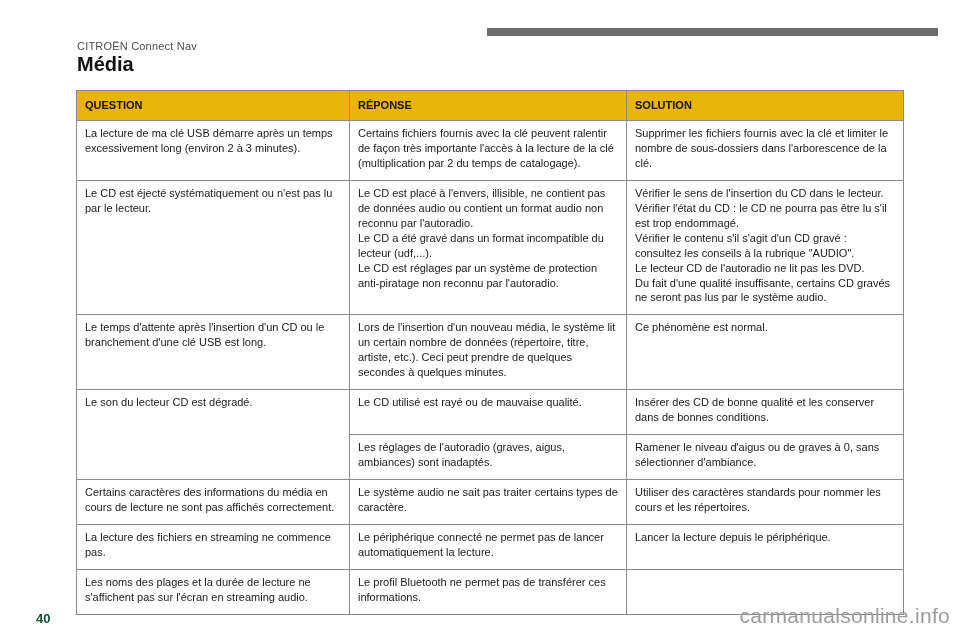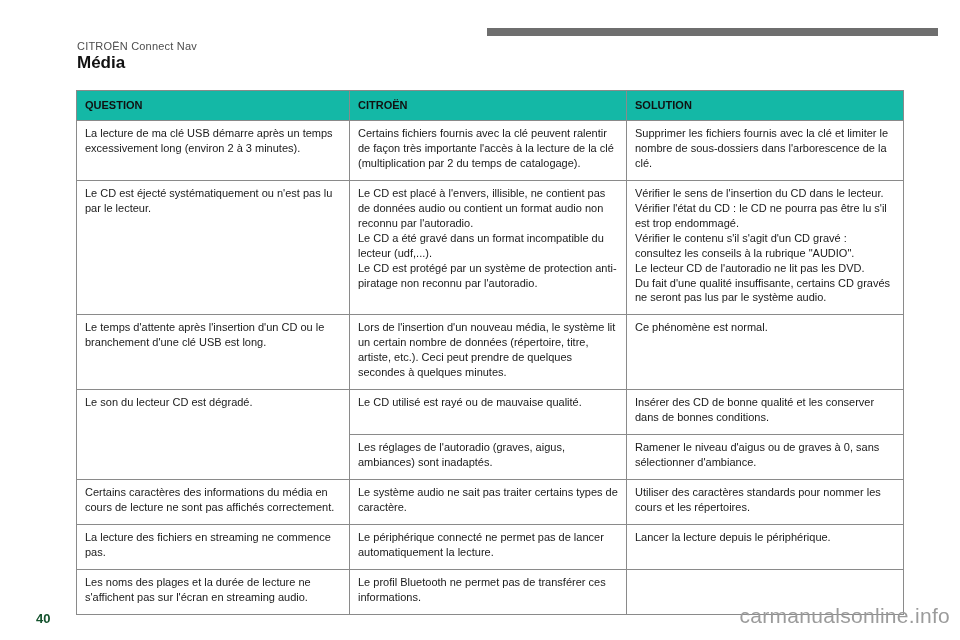--- a/index.html
+++ b/index.html
@@ -25,21 +25,21 @@
     left: 487px;
     top: 28px;
     width: 451px;
     height: 8px;
     background: #6e6e6e;
   }
   .page-title {
     position: absolute;
     left: 77px;
     top: 53px;
-    font-size: 17px;
+    font-size: 20px;
     font-weight: bold;
     color: #111111;
   }
   table.faq-table {
     position: absolute;
     left: 76px;
     top: 90px;
     width: 827px;
     border-collapse: collapse;
     table-layout: fixed;
@@ -47,21 +47,21 @@
   .faq-table th,
   .faq-table td {
     border: 1px solid #8a8a8a;
     font-size: 11px;
     line-height: 1.36;
     vertical-align: top;
     text-align: left;
     padding: 5px 8px 9px 8px;
   }
   .faq-table th {
-    background: #14b8a6;
+    background: #eab308;
     font-weight: bold;
     padding-top: 7px;
     padding-bottom: 7px;
     color: #111111;
   }
   .faq-table td {
     white-space: pre-line;
     background: #ffffff;
   }
   .faq-table td.q { }
@@ -95,35 +95,35 @@
 
   <table class="faq-table">
     <colgroup>
       <col style="width:273px">
       <col style="width:277px">
       <col style="width:277px">
     </colgroup>
     <thead>
       <tr>
         <th>QUESTION</th>
-        <th>CITROËN</th>
+        <th>RÉPONSE</th>
         <th>SOLUTION</th>
       </tr>
     </thead>
     <tbody>
       <tr>
         <td class="q">La lecture de ma clé USB démarre après un temps excessivement long (environ 2 à 3 minutes).</td>
         <td>Certains fichiers fournis avec la clé peuvent ralentir de façon très importante l'accès à la lecture de la clé (multiplication par 2 du temps de catalogage).</td>
         <td>Supprimer les fichiers fournis avec la clé et limiter le nombre de sous-dossiers dans l'arborescence de la clé.</td>
       </tr>
       <tr>
         <td class="q">Le CD est éjecté systématiquement ou n'est pas lu par le lecteur.</td>
         <td>Le CD est placé à l'envers, illisible, ne contient pas de données audio ou contient un format audio non reconnu par l'autoradio.
 Le CD a été gravé dans un format incompatible du lecteur (udf,...).
-Le CD est protégé par un système de protection anti-piratage non reconnu par l'autoradio.</td>
+Le CD est réglages par un système de protection anti-piratage non reconnu par l'autoradio.</td>
         <td>Vérifier le sens de l'insertion du CD dans le lecteur.
 Vérifier l'état du CD : le CD ne pourra pas être lu s'il est trop endommagé.
 Vérifier le contenu s'il s'agit d'un CD gravé : consultez les conseils à la rubrique "AUDIO".
 Le lecteur CD de l'autoradio ne lit pas les DVD.
 Du fait d'une qualité insuffisante, certains CD gravés ne seront pas lus par le système audio.</td>
       </tr>
       <tr>
         <td class="q">Le temps d'attente après l'insertion d'un CD ou le branchement d'une clé USB est long.</td>
         <td>Lors de l'insertion d'un nouveau média, le système lit un certain nombre de données (répertoire, titre, artiste, etc.). Ceci peut prendre de quelques secondes à quelques minutes.</td>
         <td>Ce phénomène est normal.</td>

